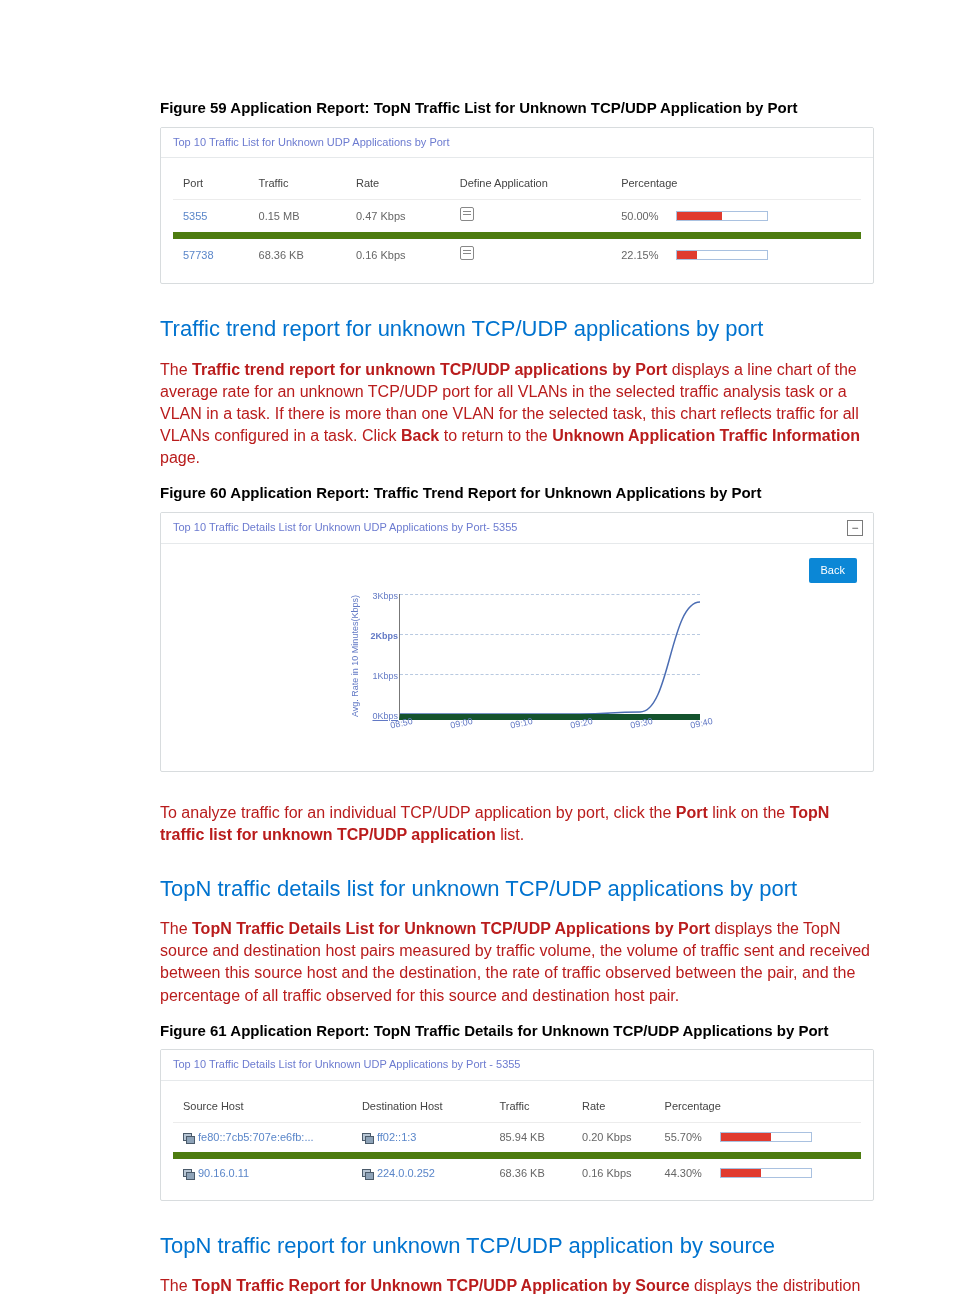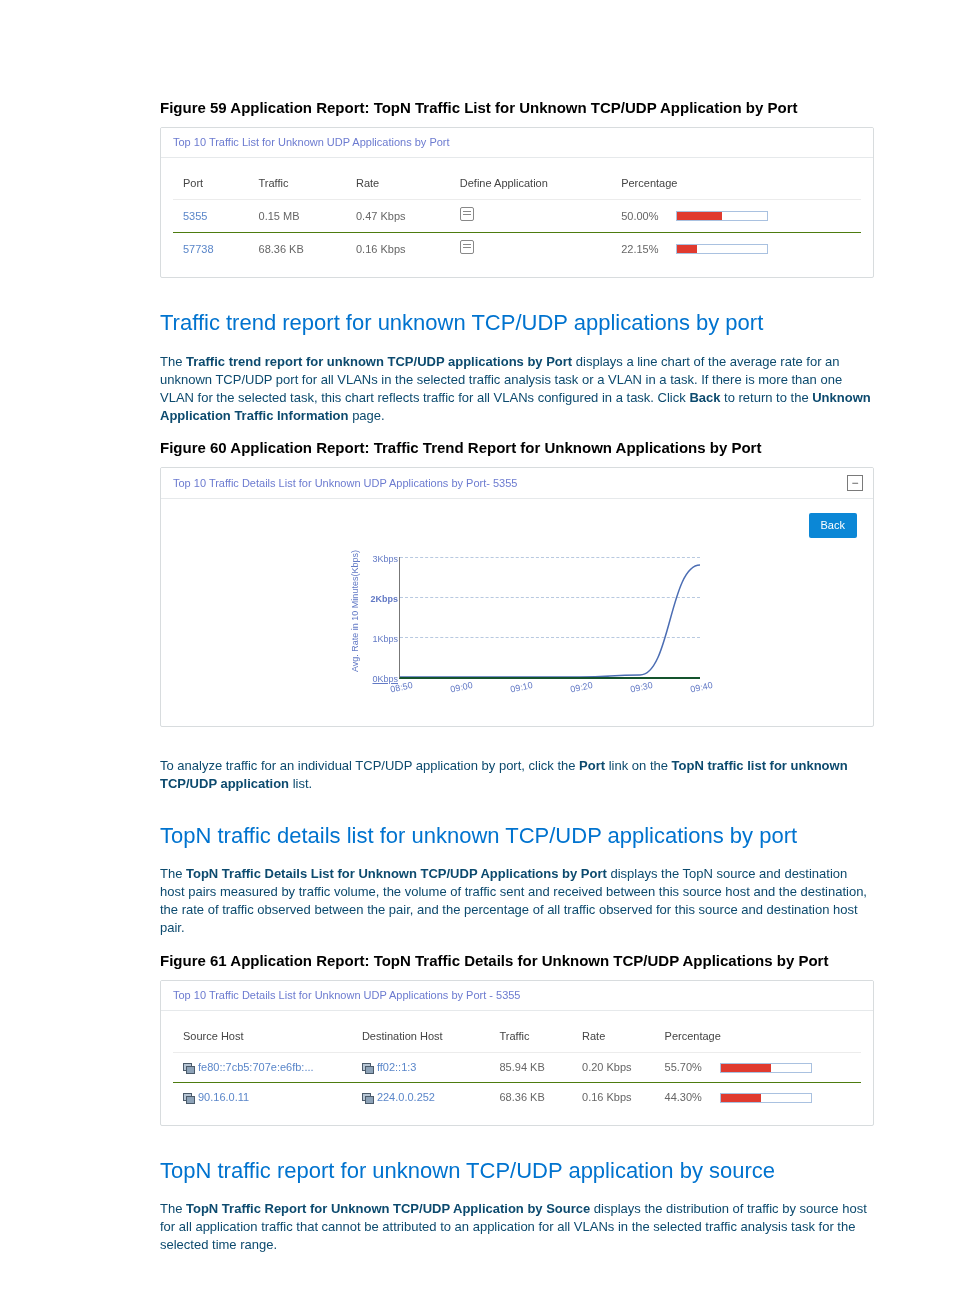--- a/index.html
+++ b/index.html
@@ -51,21 +51,21 @@
   }
   .tbl th {
     text-align: left;
     font-weight: normal;
     color: #444;
     padding: 8px 10px;
     border-bottom: 1px solid #ececec;
   }
   .tbl td {
     padding: 7px 10px;
-    border-bottom: 1px solid #4d7c0f;
+    border-bottom: 7px solid #4d7c0f;
   }
   .tbl tr:last-child td { border-bottom: none; }
   .port-link { color: #5a86c9; text-decoration: none; }
   .pct-wrap { display: flex; align-items: center; gap: 18px; }
   .pct-bar {
     width: 90px; height: 8px;
     border: 1px solid #a9c1e0;
     background: #fff; position: relative;
   }
   .pct-fill {
@@ -84,21 +84,21 @@
     left: 2px; right: 2px; top: 3px; height: 1px;
     background: #888;
     box-shadow: 0 3px 0 #888;
   }
   .h2 {
     color: #0073cf;
     font-size: 22px;
     font-weight: normal;
     margin: 28px 0 14px 0;
   }
-  p { margin: 0 0 14px 0; font-size: 13px; color: #0c4a6e; }
+  p { margin: 0 0 14px 0; font-size: 16px; color: #b91c1c; }
   p b { font-weight: bold; }
   .chart-panel .panel-body {
     position: relative;
     height: 195px;
     padding-top: 20px;
   }
   .back-btn {
     position: absolute; right: 16px; top: 14px;
     background: #0b87d6; color: #fff;
     font-size: 11px; padding: 5px 12px;
@@ -112,24 +112,24 @@
   .yaxis-label {
     position: absolute;
     left: -32px; top: 0; bottom: 0;
     width: 22px;
     writing-mode: vertical-rl;
     transform: rotate(180deg);
     font-size: 9px; color: #6279c5;
     text-align: center;
   }
   .plot {
-    position: absolute; left: 18px; top: 16px;
+    position: absolute; left: 18px; top: 8px;
     width: 300px; height: 120px;
     border-left: 1px solid #777;
-    border-bottom: 2px solid #14532d;
+    border-bottom: 6px solid #14532d;
   }
   .grid-line {
     position: absolute; left: 0; right: 0;
     border-top: 1px dashed #b8c9e0;
   }
   .y-tick {
     position: absolute; left: -34px; width: 32px;
     font-size: 9px; color: #6279c5; text-align: right;
     transform: translateY(-4px);
   }

